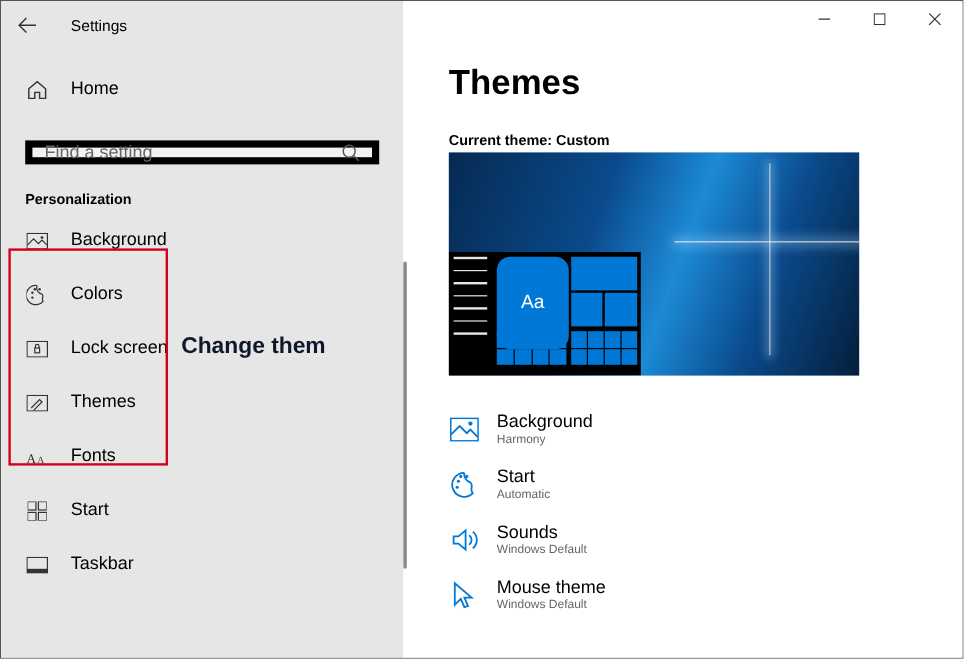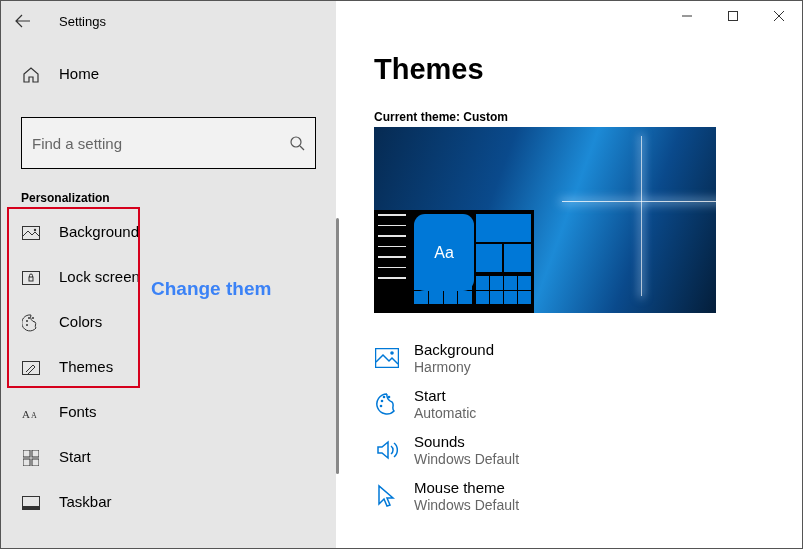--- a/index.html
+++ b/index.html
@@ -61,22 +61,22 @@
     align-items: center;
     justify-content: center;
     margin-right: 18px;
     flex-shrink: 0;
   }
   .nav-label, .home-label {
     font-size: 15px;
   }
   .search-box {
     margin: 10px 20px 16px 20px;
-    height: 52px;
-    border: 1px solid #000000;
+    height: 20px;
+    border: 6px solid #000000;
     background: #f2f2f2;
     display: flex;
     align-items: center;
     padding: 0 10px;
   }
   .search-input {
     flex: 1;
     border: none;
     background: transparent;
     font-size: 15px;
@@ -104,21 +104,21 @@
     top: 207px;
     width: 133px;
     height: 181px;
     border: 2px solid #d6001c;
     pointer-events: none;
   }
   .annotation {
     position: absolute;
     left: 151px;
     top: 278px;
-    color: #3b82f6;
+    color: #0f172a;
     font-weight: 700;
     font-size: 19px;
     pointer-events: none;
   }
   .main {
     flex: 1;
     background: #fff;
     padding: 52px 0 0 38px;
     position: relative;
     overflow: hidden;
@@ -271,21 +271,21 @@
     display: flex;
     align-items: center;
     justify-content: center;
     color: #0078d7;
   }
   .setting-text .setting-label {
     font-size: 15px;
     line-height: 1.2;
   }
   .setting-text .setting-value {
-    font-size: 14px;
+    font-size: 10px;
     color: #666;
     line-height: 1.2;
   }
   svg { display: block; }
 </style>
 </head>
 <body>
 
 <div class="window">
 
@@ -324,39 +324,39 @@
           <svg width="18" height="14" viewBox="0 0 18 14">
               <rect x="0.5" y="0.5" width="17" height="13" stroke="#333" fill="none"></rect>
               <path d="M1 10 L6 5 L10 9 L13 6 L17 10" stroke="#333" fill="none"></path>
               <circle cx="13" cy="4" r="1.2" fill="#333"></circle>
             </svg>
         </span>
         <span class="nav-label">Background</span>
       </div>
       <div class="nav-item">
         <span class="icon">
-          <svg width="18" height="14" viewBox="0 0 18 14">
-              <rect x="0.5" y="0.5" width="17" height="13" stroke="#333" fill="none"></rect>
-              <rect x="7" y="6" width="4" height="4" stroke="#333" fill="none"></rect>
-              <path d="M7.5 6 V4.5 A1.5 1.5 0 0 1 10.5 4.5 V6" stroke="#333" fill="none"></path>
-            </svg>
-        </span>
-        <span class="nav-label">Lock screen</span>
-      </div>
-      <div class="nav-item">
-        <span class="icon">
           <svg width="18" height="18" viewBox="0 0 18 18">
               <path d="M9 1 A8 8 0 1 0 14 14 C12 12 15 10 13 8 A5 5 0 0 1 9 1" stroke="#333" fill="none"></path>
               <circle cx="5" cy="7" r="1" fill="#333"></circle>
               <circle cx="7" cy="4" r="1" fill="#333"></circle>
               <circle cx="11" cy="4" r="1" fill="#333"></circle>
               <circle cx="5" cy="11" r="1" fill="#333"></circle>
             </svg>
         </span>
         <span class="nav-label">Colors</span>
+      </div>
+      <div class="nav-item">
+        <span class="icon">
+          <svg width="18" height="14" viewBox="0 0 18 14">
+              <rect x="0.5" y="0.5" width="17" height="13" stroke="#333" fill="none"></rect>
+              <rect x="7" y="6" width="4" height="4" stroke="#333" fill="none"></rect>
+              <path d="M7.5 6 V4.5 A1.5 1.5 0 0 1 10.5 4.5 V6" stroke="#333" fill="none"></path>
+            </svg>
+        </span>
+        <span class="nav-label">Lock screen</span>
       </div>
       <div class="nav-item">
         <span class="icon">
           <svg width="18" height="14" viewBox="0 0 18 14">
               <rect x="0.5" y="0.5" width="17" height="13" stroke="#333" fill="none"></rect>
               <path d="M4 11 L11 4 L13 6 L6 13" stroke="#333" fill="none"></path>
             </svg>
         </span>
         <span class="nav-label">Themes</span>
       </div>

